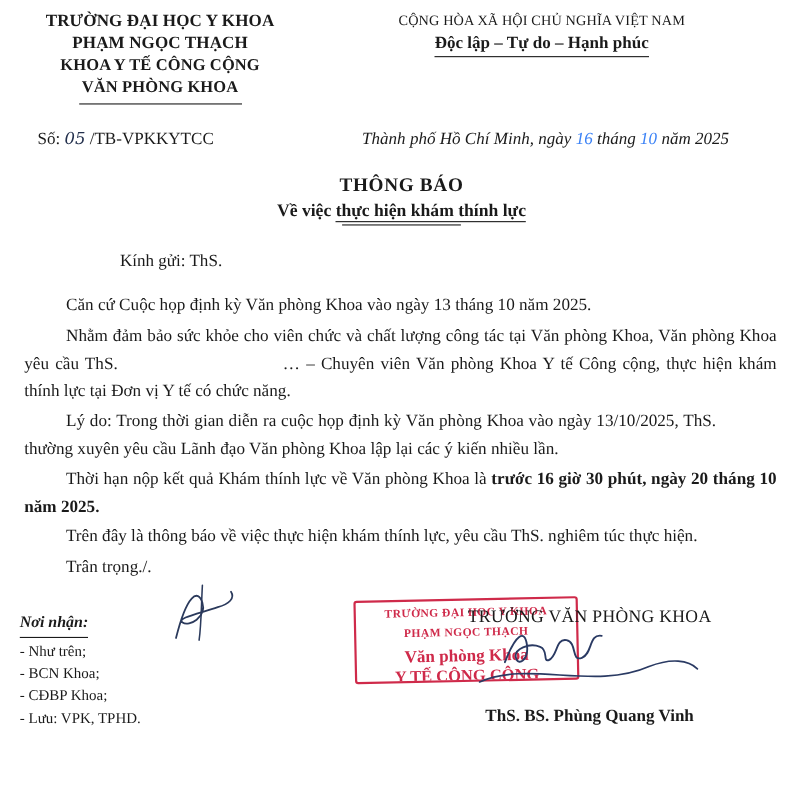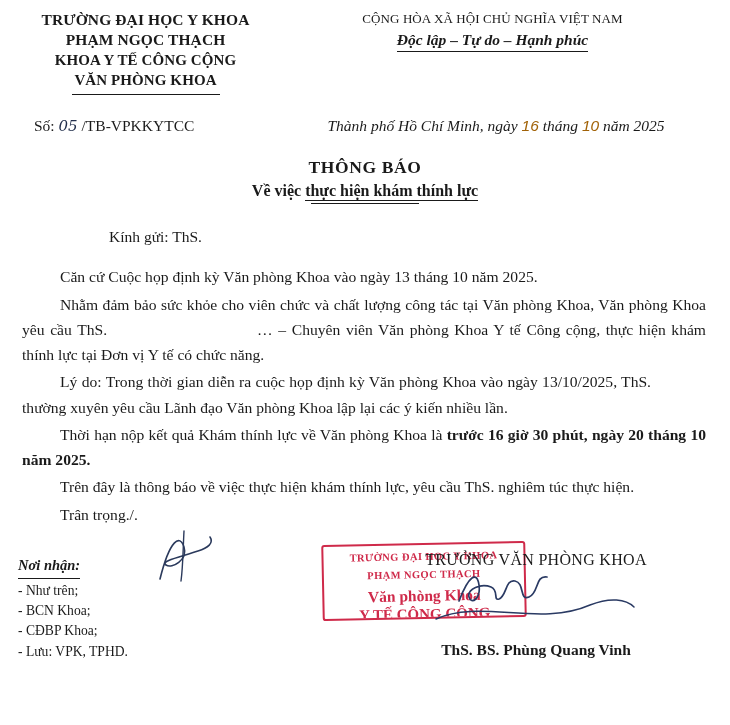--- a/index.html
+++ b/index.html
@@ -51,21 +51,20 @@
     font-size: 15px;
   }
   .nation-line {
     font-size: 13px;
     font-weight: normal;
     letter-spacing: 0.1px;
   }
   .motto-line {
     font-size: 15.5px;
     font-weight: bold;
-    font-style: italic;
     display: inline-block;
     border-bottom: 1.4px solid #1a1a1a;
     padding-bottom: 1px;
     margin-top: 2px;
   }
   .underline-short {
     width: 148px;
     height: 1.4px;
     background: #1a1a1a;
     margin: 3px auto 0 auto;
@@ -258,22 +257,22 @@
     height: 56px;
   }
   .scribble-right2 {
     position: absolute;
     left: 430px;
     top: 52px;
     width: 210px;
     height: 40px;
   }
   .hand-date {
-    font-family: Liberation Sans, sans-serif;
-    color: #a16207;
+    font-family: Liberation Serif, serif;
+    color: #3b82f6;
     font-style: italic;
   }
 </style>
 </head>
 <body>
 
 <div class="page">
 
   <div class="header">
     <div class="header-left">

